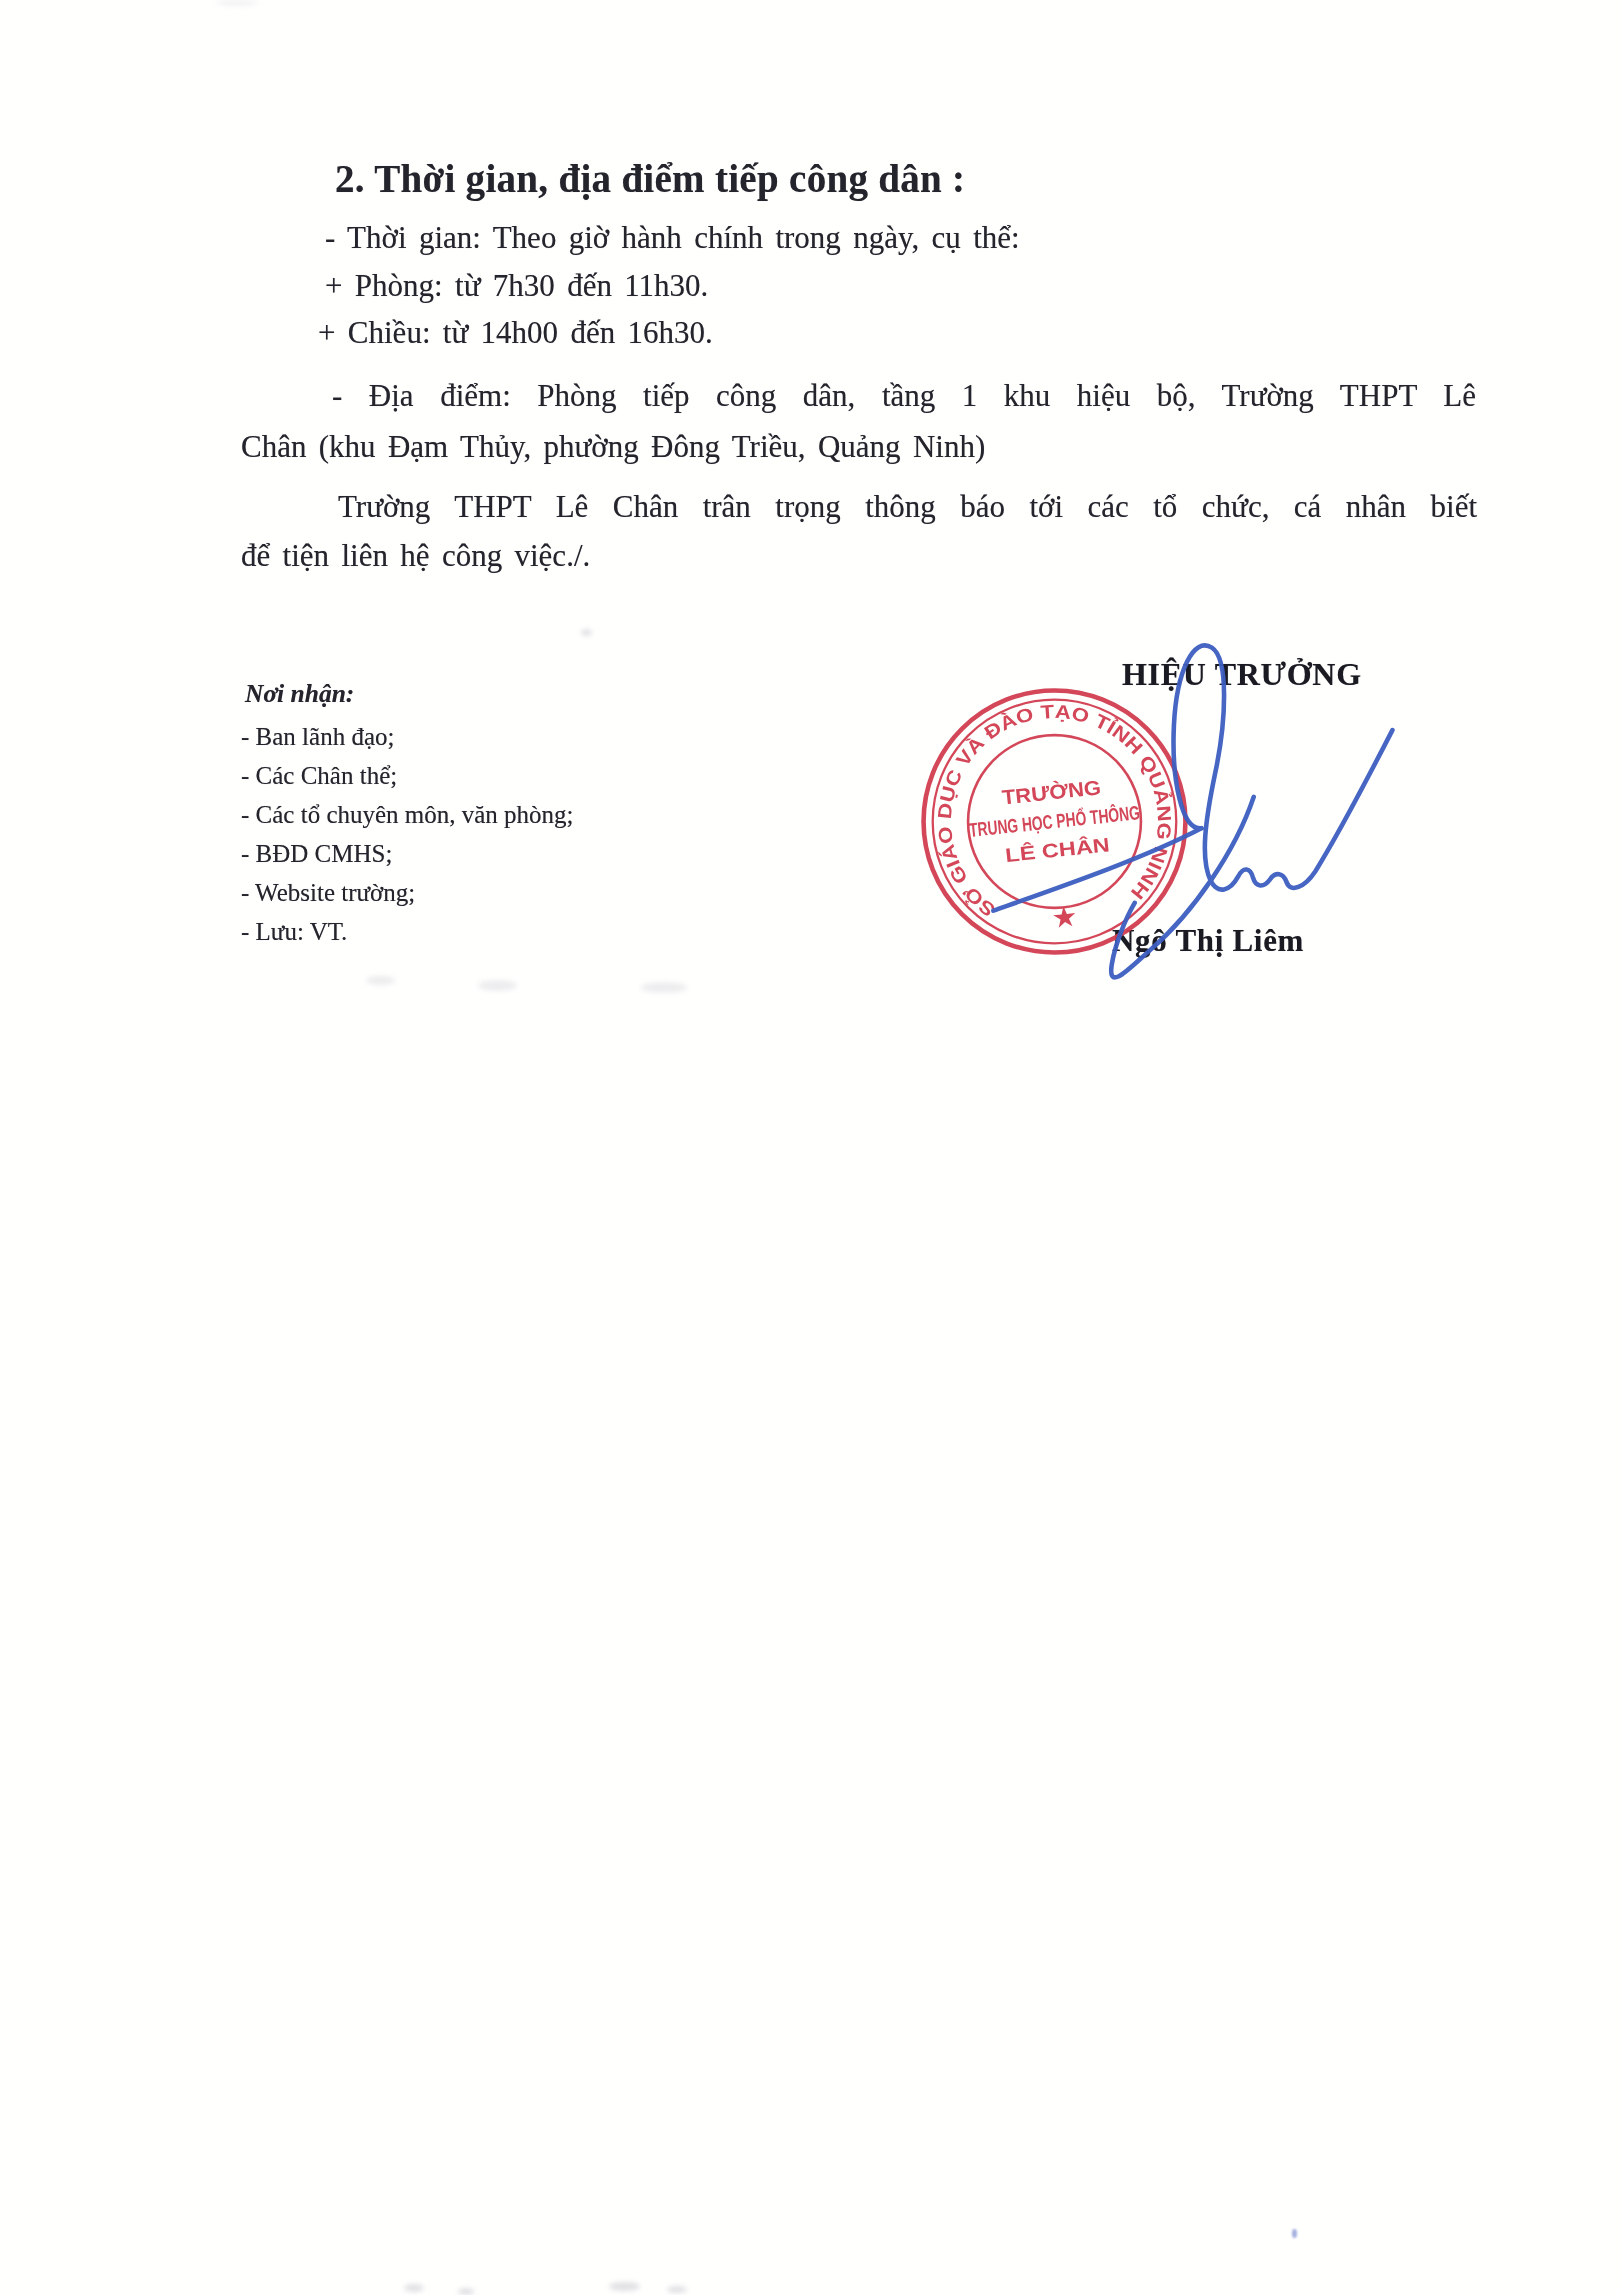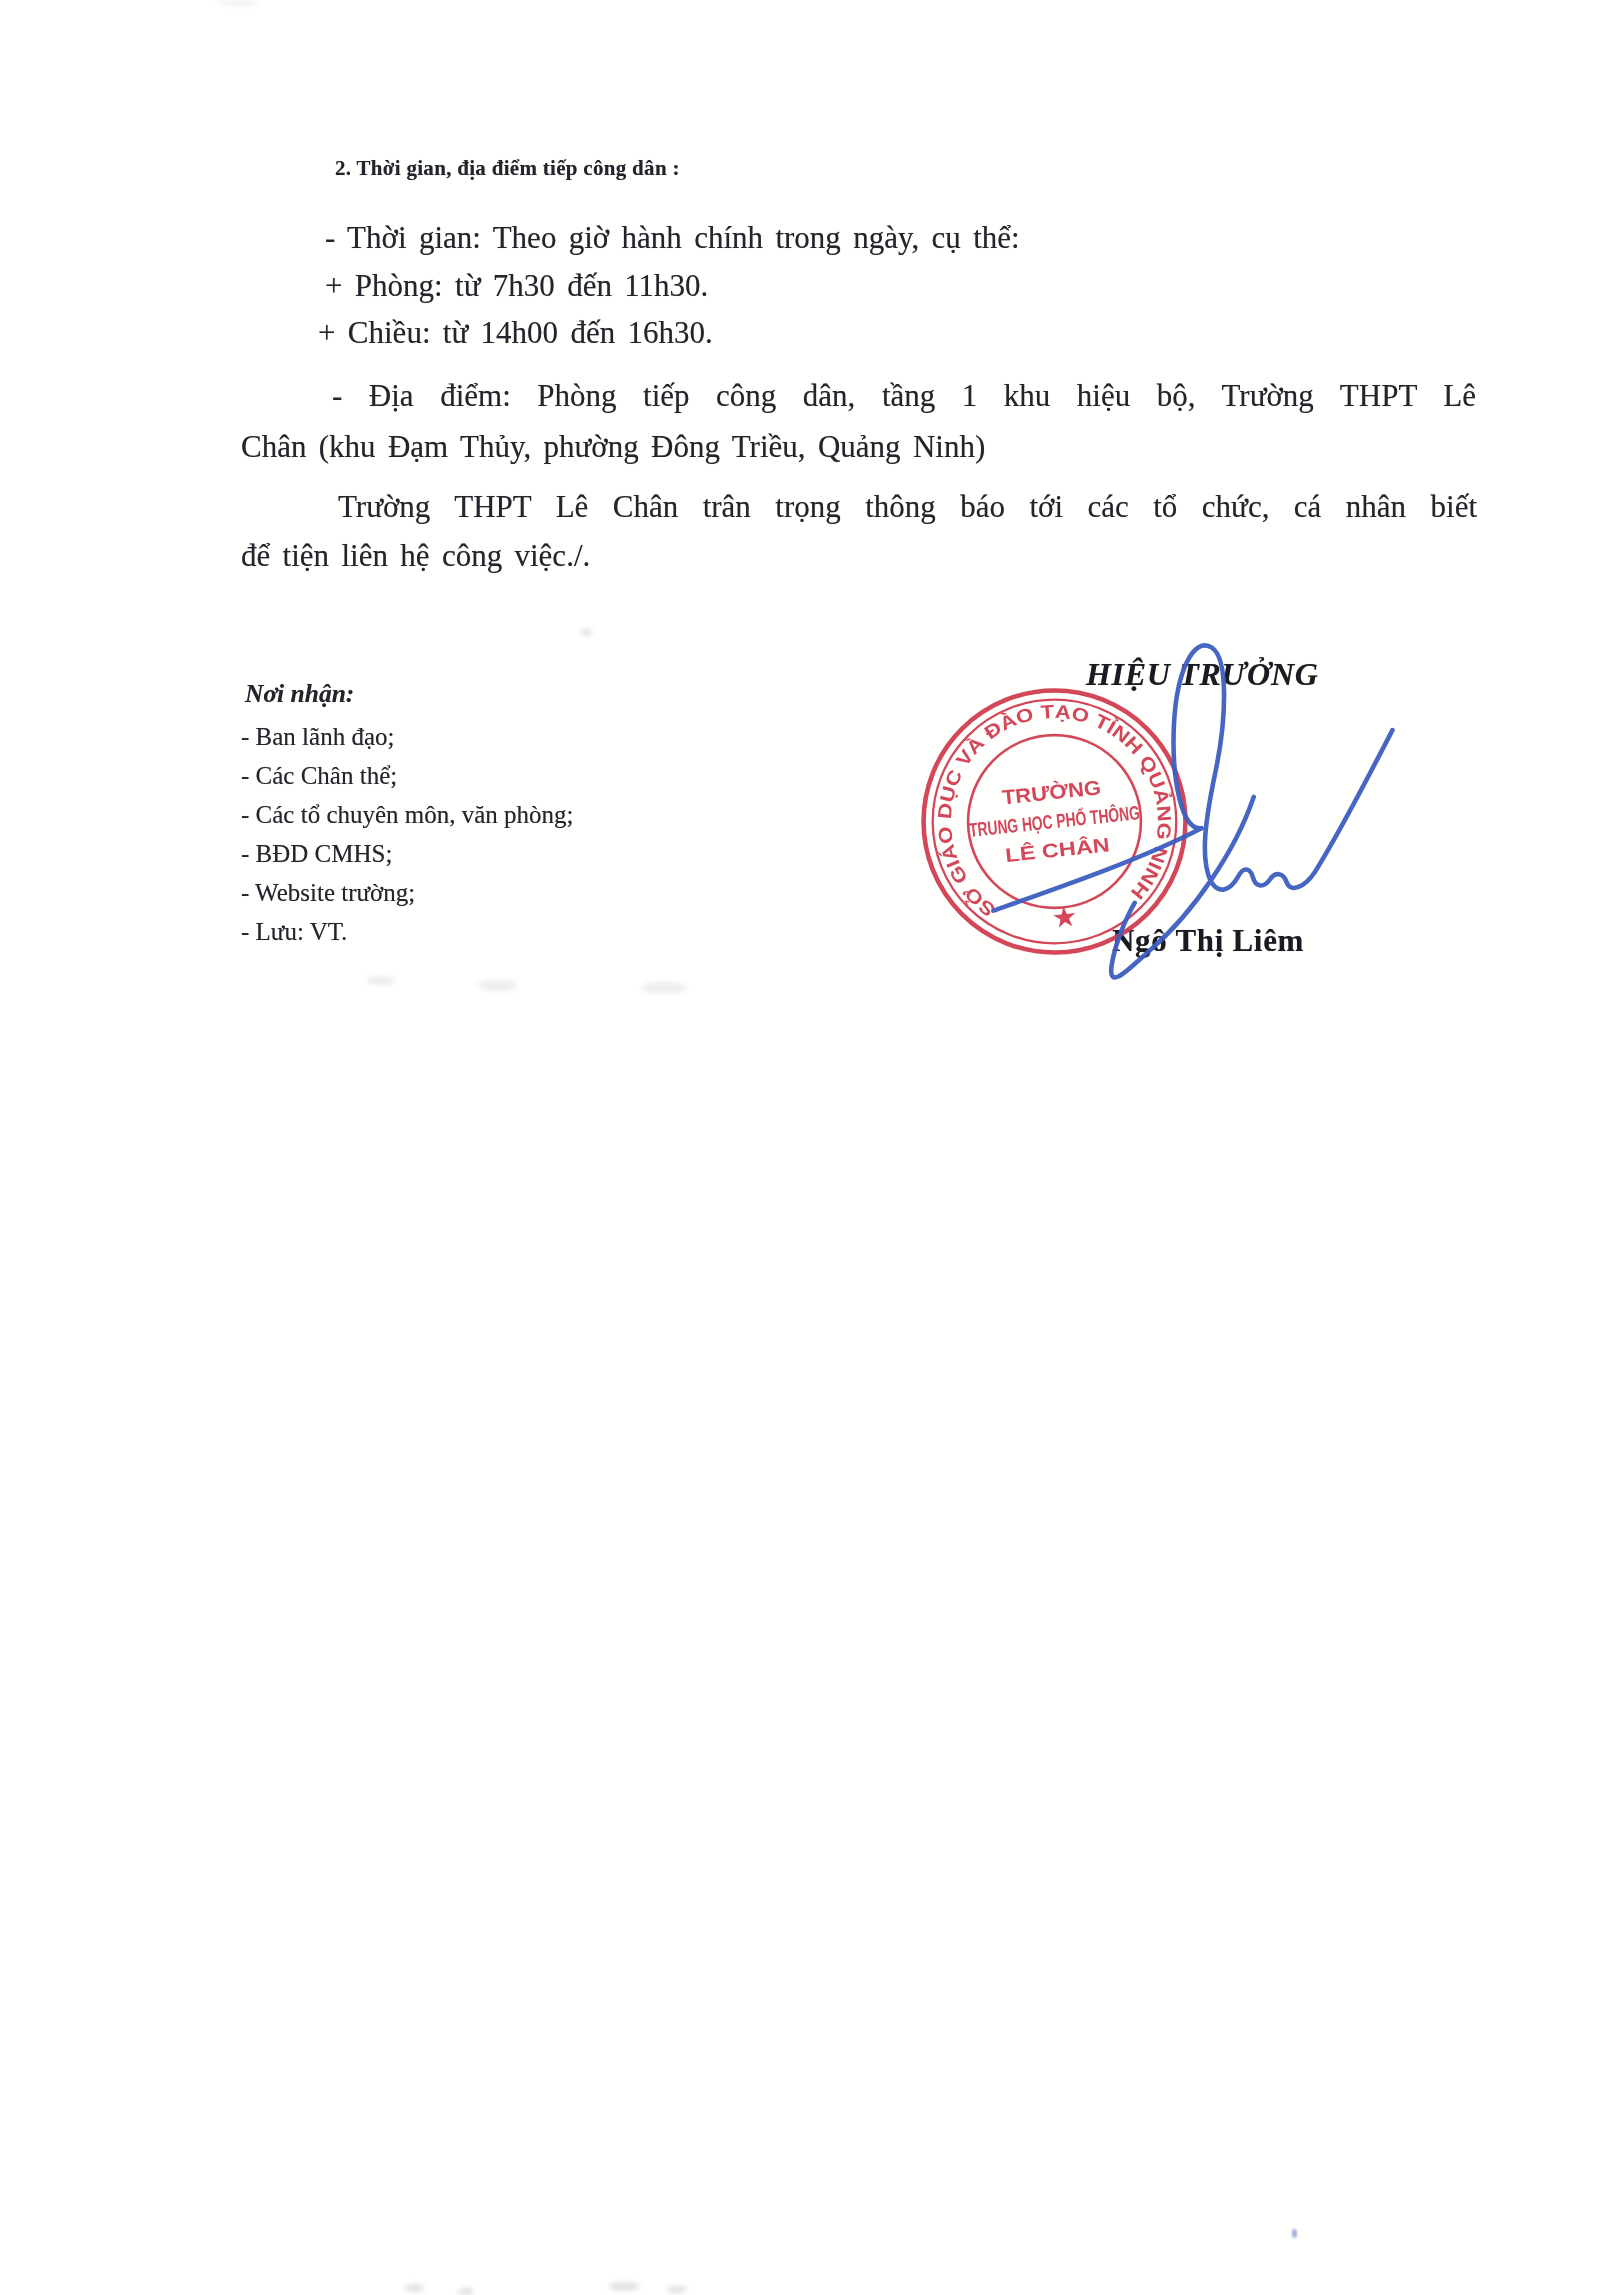--- a/index.html
+++ b/index.html
@@ -5,42 +5,42 @@
   html,body{margin:0;padding:0;background:#e8e8e8;}
   .page{
     position:relative; width:1623px; height:2295px;
     background:#fffffe; overflow:hidden;
     font-family:"Liberation Serif","DejaVu Serif",serif;
     color:#23242c;
   }
   .txt{ text-shadow:0 0 0.7px rgba(35,36,44,.45); }
   .heading{
     position:absolute; left:335px; top:156px;
-    font-size:21px; font-weight:bold; letter-spacing:0.3px; white-space:nowrap;
+    font-size:39px; font-weight:bold; letter-spacing:0.3px; white-space:nowrap;
   }
   .bline{ position:absolute; font-size:31px; word-spacing:4.6px; white-space:nowrap;text-align:right; }
   #l1{ left:325px; top:220px; }
   #l2{ left:325px; top:268px; }
   #l3{ left:318px; top:315px; }
   .just{ white-space:normal; text-align:justify; text-align-last:justify; word-spacing:1.3px; }
   #l4{ left:332px; top:378px; width:1144px; }
   #l5{ left:241px; top:429px; }
   #l6{ left:338px; top:489px; width:1139px; }
   #l7{ left:241px; top:538px; }
   .recip-header{
     position:absolute; left:245px; top:679px;
     font-size:25.5px; font-weight:bold; font-style:italic; white-space:nowrap;
   }
   .recip-list{
     position:absolute; left:241px; top:717px;
     font-size:25px; line-height:39px; white-space:nowrap;
   }
   .sig-title{
-    position:absolute; left:1086px; top:656px;
-    font-size:32px; font-weight:bold; letter-spacing:0.7px; color:#1a1b22; white-space:nowrap;font-style:italic;
+    position:absolute; left:1122px; top:656px;
+    font-size:32px; font-weight:bold; letter-spacing:0.7px; color:#1a1b22; white-space:nowrap;
   }
   .sig-name{
     position:absolute; left:1112px; top:923px;
     font-size:31px; font-weight:bold; letter-spacing:0.7px; color:#1a1b22; white-space:nowrap;
   }
   .stamp{ position:absolute; left:917px; top:684px; width:275px; height:275px; opacity:.93; }
   .sig-svg{ position:absolute; left:0; top:0; width:1623px; height:2295px; }
   .smudge{ position:absolute; background:#c4c4cc; border-radius:50%; filter:blur(2.6px); opacity:.5; }
   .smudge.blue{ background:#5a6fc5; opacity:.55; filter:blur(1.3px); }
   .smudge.light{ opacity:.3; }

